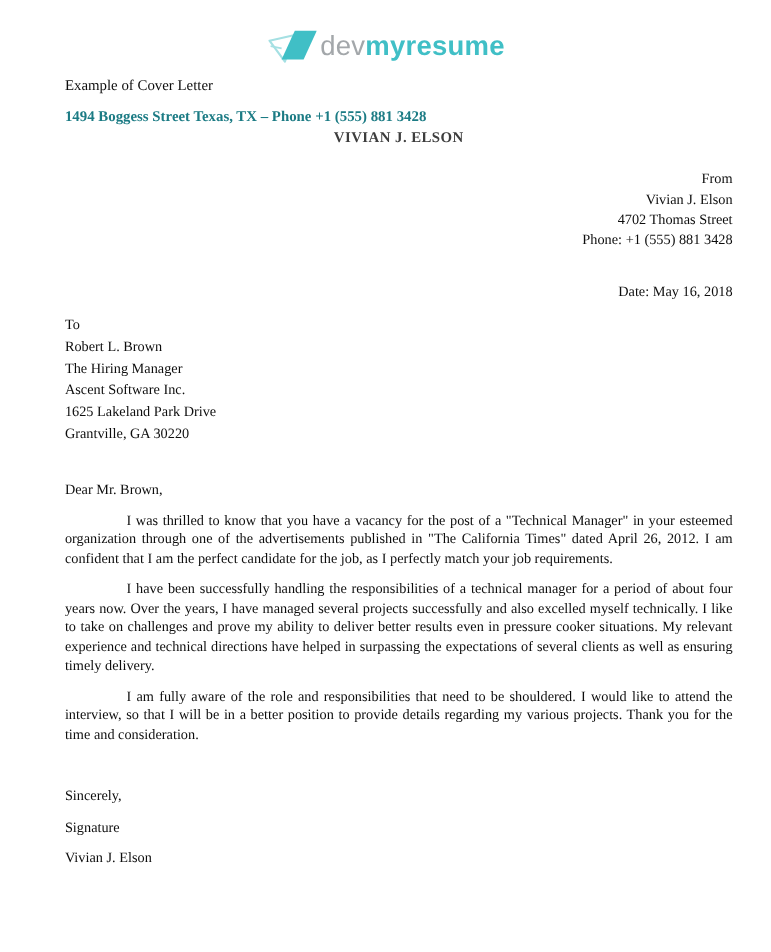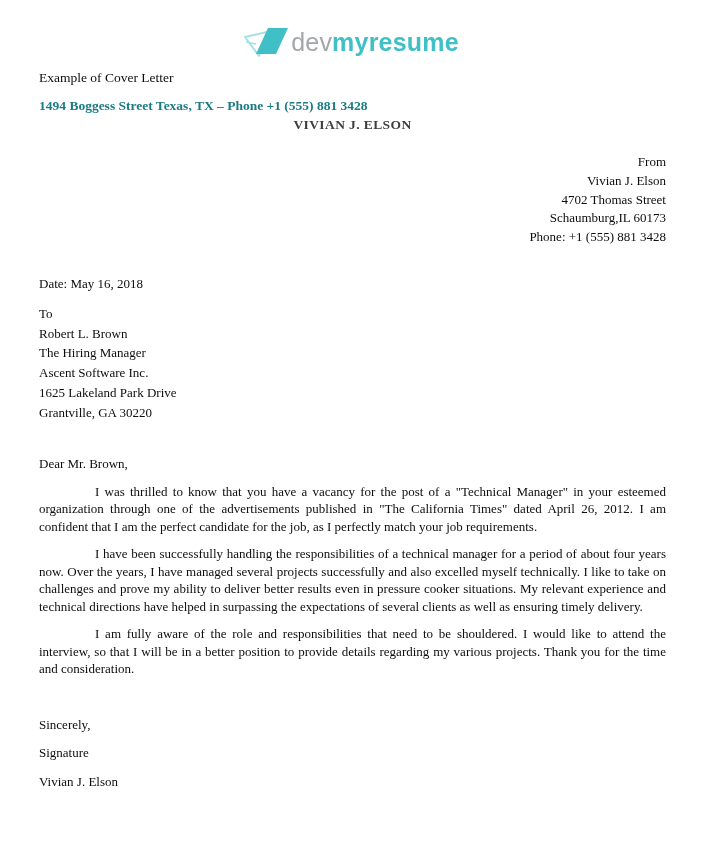--- a/index.html
+++ b/index.html
@@ -21,21 +21,21 @@
     padding-top: 23px;
     height: 38px;
     gap: 3px;
     font-family: "Liberation Sans", "DejaVu Sans", sans-serif;
   }
   .logo-icon { display: block; }
   .logo-text { font-size: 25px; line-height: 1; letter-spacing: 0.2px; }
   .logo-dev { color: #a3a7aa; font-weight: 400; }
   .logo-my  { color: #40bfc6; font-weight: 700; }
 
-  .content { padding: 0 35px 0 39px; }
+  .content { padding: 0 35px 0 39px; margin-left: 20px; }
 
   .example-label {
     margin-top: 8px;
     font-size: 13.5px;
     line-height: 18px;
   }
   .letterhead-address {
     margin-top: 10px;
     font-weight: bold;
     font-size: 13.5px;
@@ -54,20 +54,21 @@
   .sender-block {
     margin-top: 19px;
     font-size: 13px;
     line-height: 18.8px;
     text-align: right;
   }
   .date-line {
     margin-top: 27px;
     font-size: 13px;
     line-height: 19px;
+    text-align: right;
   }
   .recipient-block {
     margin-top: 11px;
     font-size: 13px;
     line-height: 19.7px;
   }
   .salutation {
     margin-top: 33px;
     font-size: 13px;
     line-height: 17.5px;
@@ -101,21 +102,20 @@
 
     <div class="example-label">Example of Cover Letter</div>
 
     <div class="letterhead-address">1494 Boggess Street Texas, TX – Phone +1 (555) 881 3428</div>
     <div class="letterhead-name">VIVIAN J. ELSON</div>
 
     <div class="sender-block">
       <div>From</div>
       <div>Vivian J. Elson</div>
       <div>4702 Thomas Street</div>
-      <div>Schaumburg,IL 60173</div>
       <div>Phone: +1 (555) 881 3428</div>
     </div>
 
     <div class="date-line">Date: May 16, 2018</div>
 
     <div class="recipient-block">
       <div>To</div>
       <div>Robert L. Brown</div>
       <div>The Hiring Manager</div>
       <div>Ascent Software Inc.</div>

